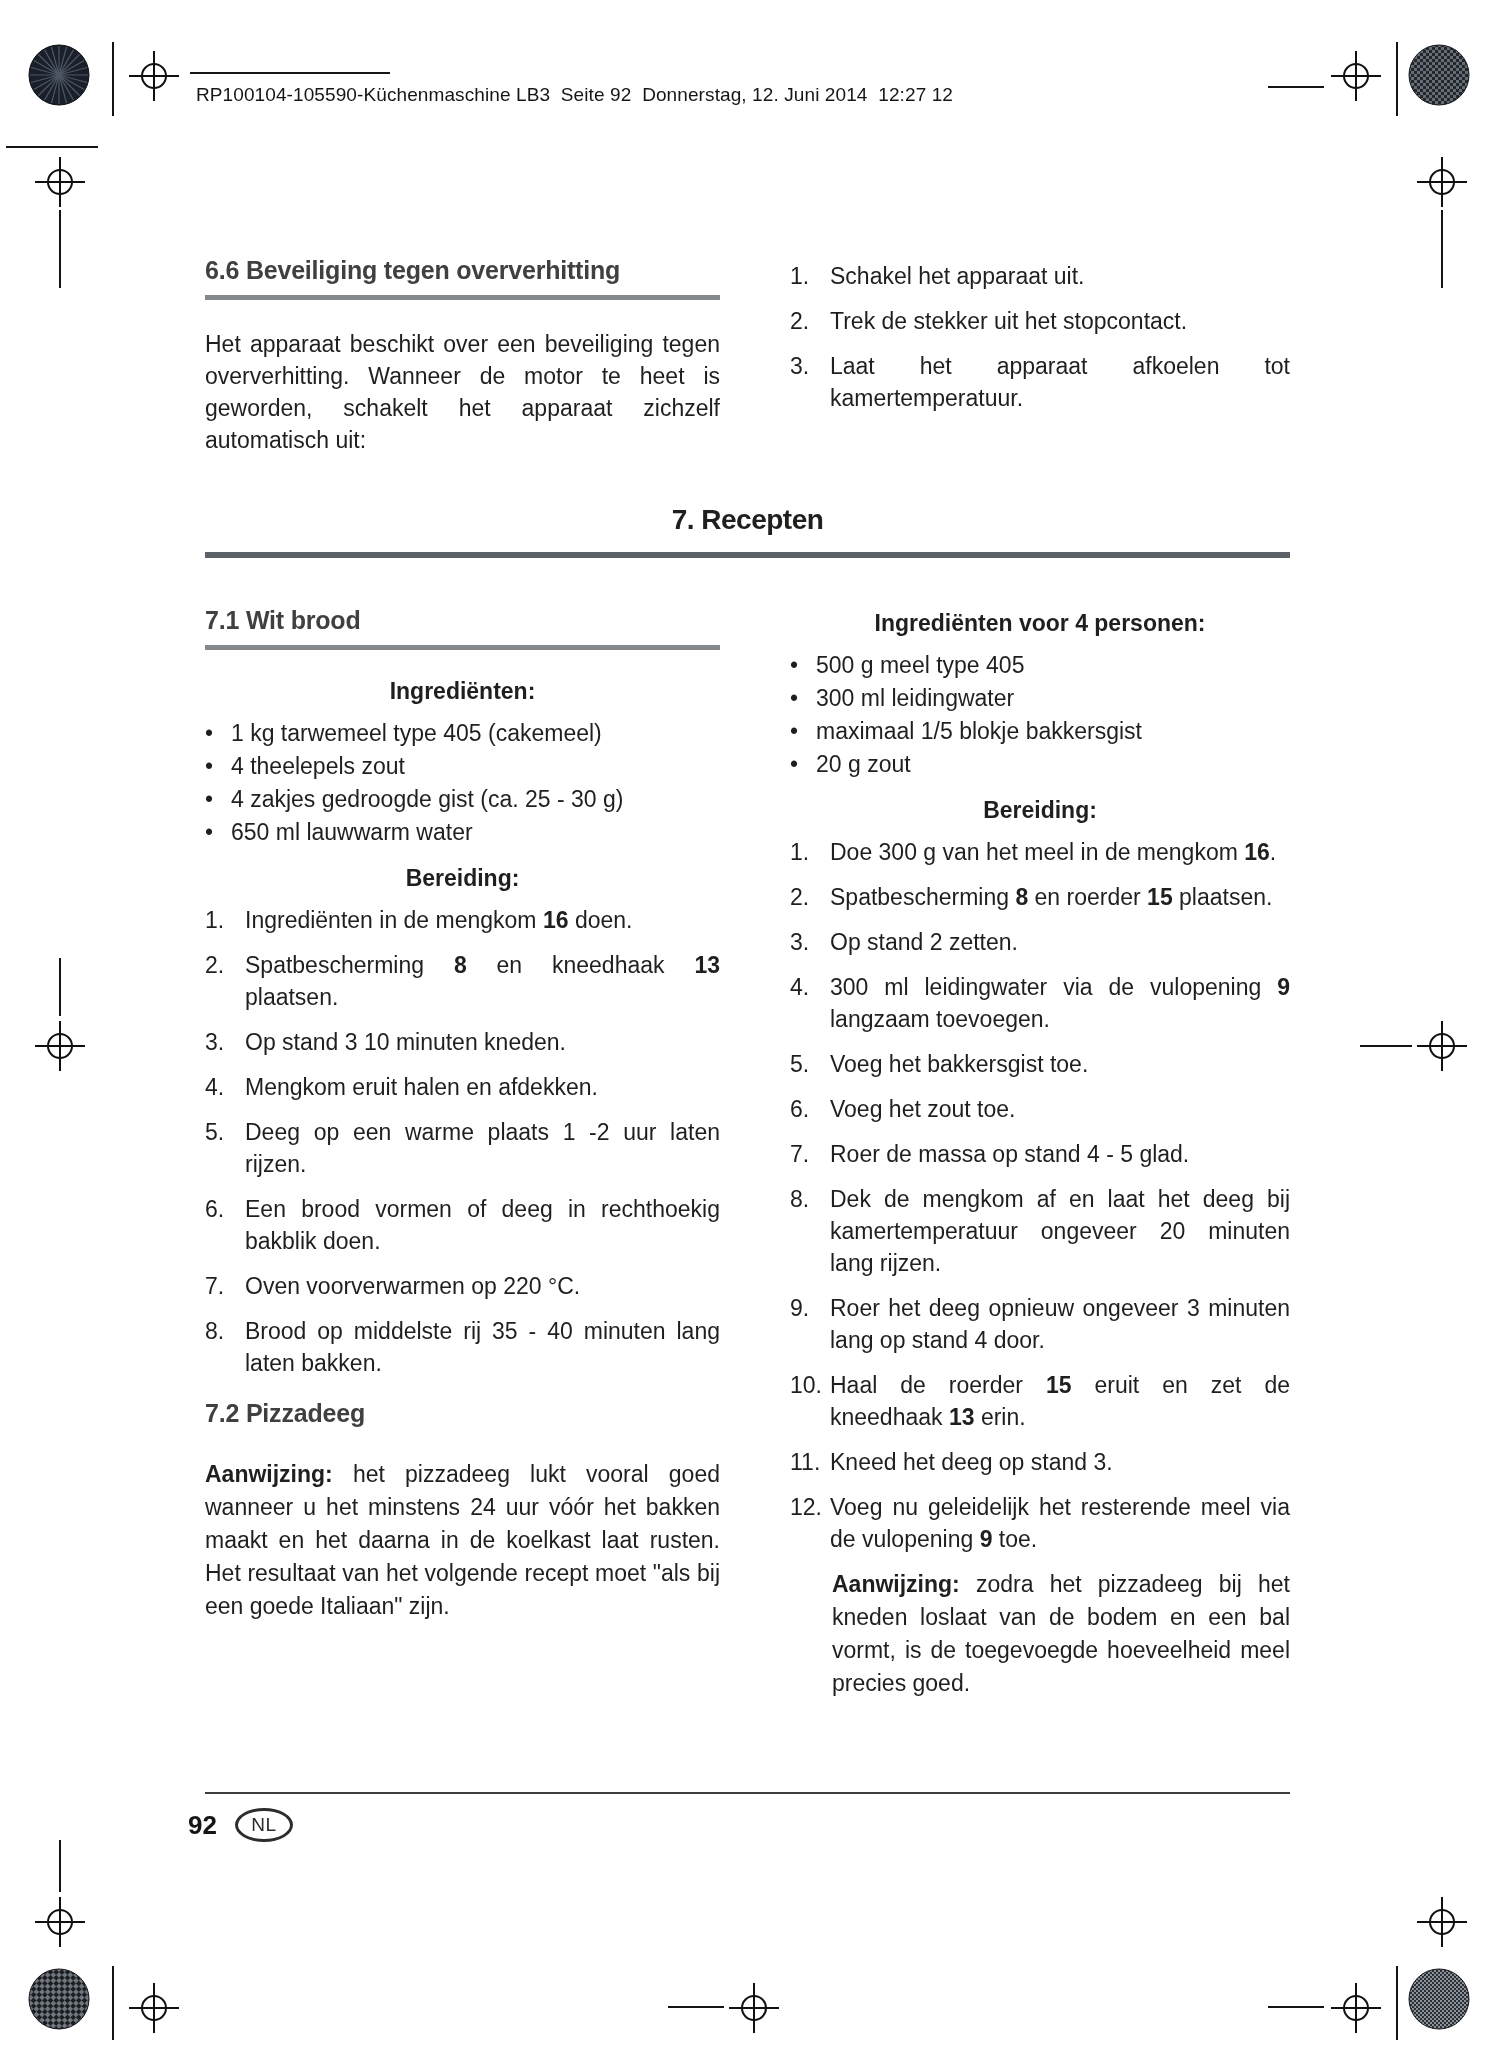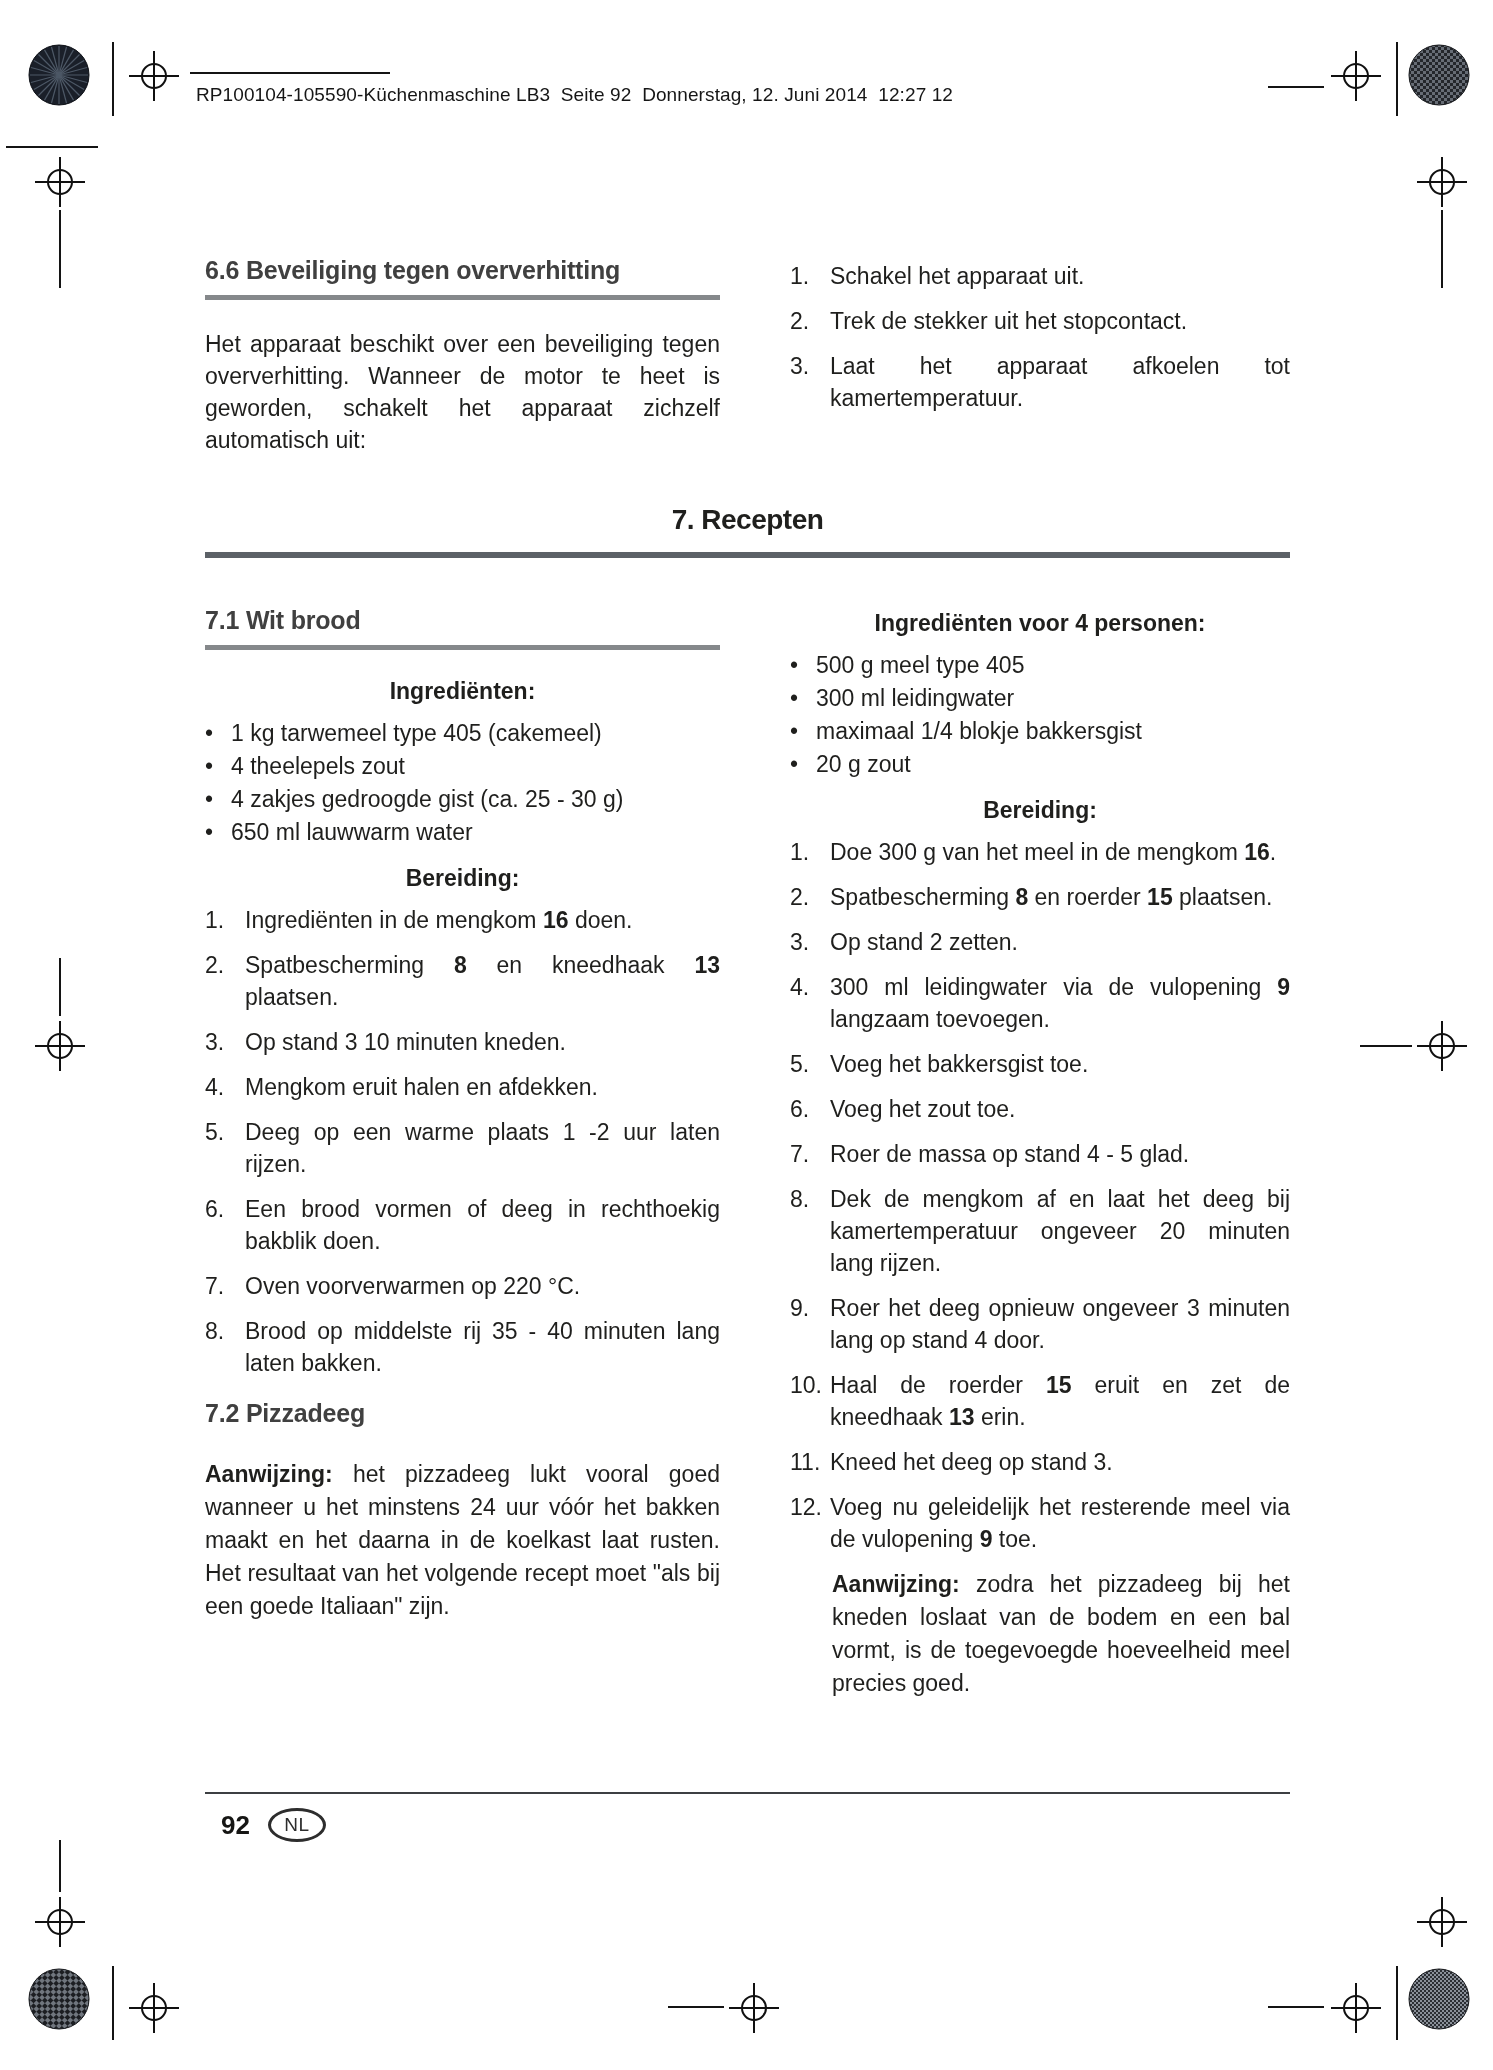--- a/index.html
+++ b/index.html
@@ -110,21 +110,21 @@
   .footer-rule {
     position: absolute;
     left: 205px;
     top: 1792px;
     width: 1085px;
     height: 2px;
     background: #3c3f42;
   }
   .footer {
     position: absolute;
-    left: 221px;
+    left: 188px;
     top: 1808px;
     display: flex;
     align-items: center;
     gap: 18px;
   }
   .page-num { font-size: 26px; font-weight: bold; color: #161614; }
   .badge {
     border: 3px solid #2d2d2d;
     border-radius: 50%;
     width: 58px;
@@ -401,21 +401,21 @@
             <div class="bullet-item">
               <span class="num">•</span>
               <span class="txt">500 g meel type 405</span>
             </div>
             <div class="bullet-item">
               <span class="num">•</span>
               <span class="txt">300 ml leidingwater</span>
             </div>
             <div class="bullet-item">
               <span class="num">•</span>
-              <span class="txt">maximaal 1/4 blokje bakkersgist</span>
+              <span class="txt">maximaal 1/5 blokje bakkersgist</span>
             </div>
             <div class="bullet-item">
               <span class="num">•</span>
               <span class="txt">20 g zout</span>
             </div>
           </div>
 
         <div class="subhead">Bereiding:</div>
         <div class="steps">
             <div class="step-item">

